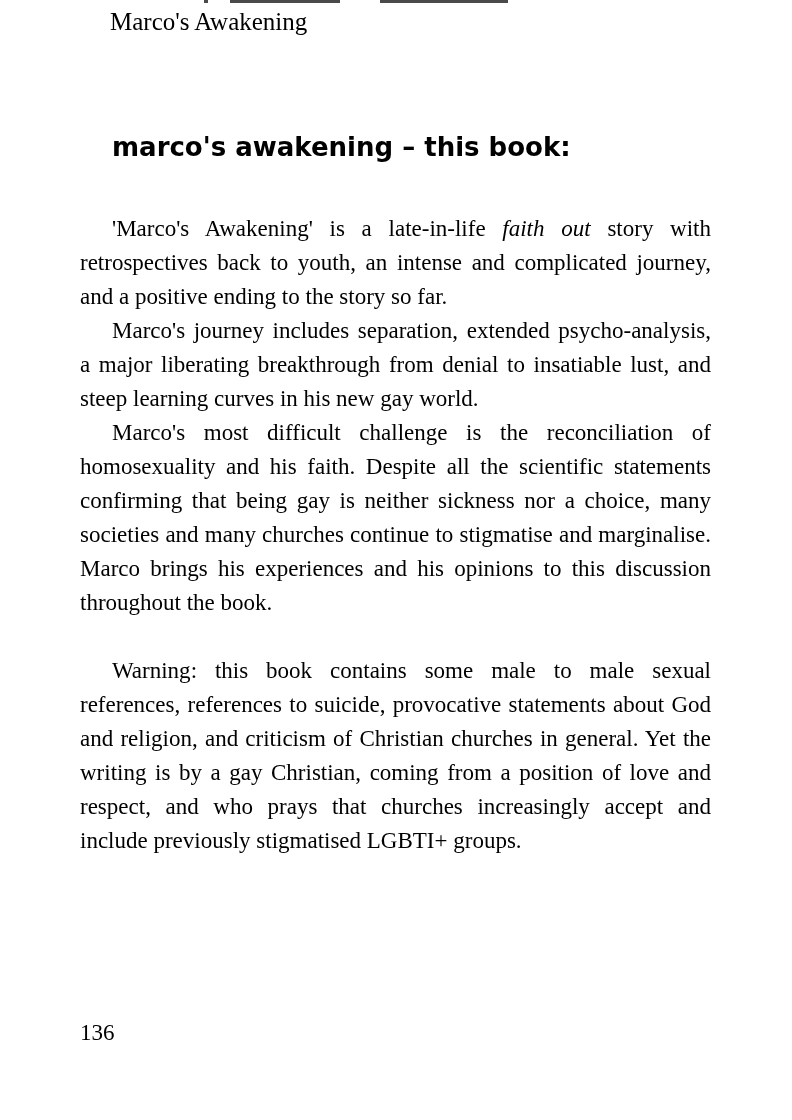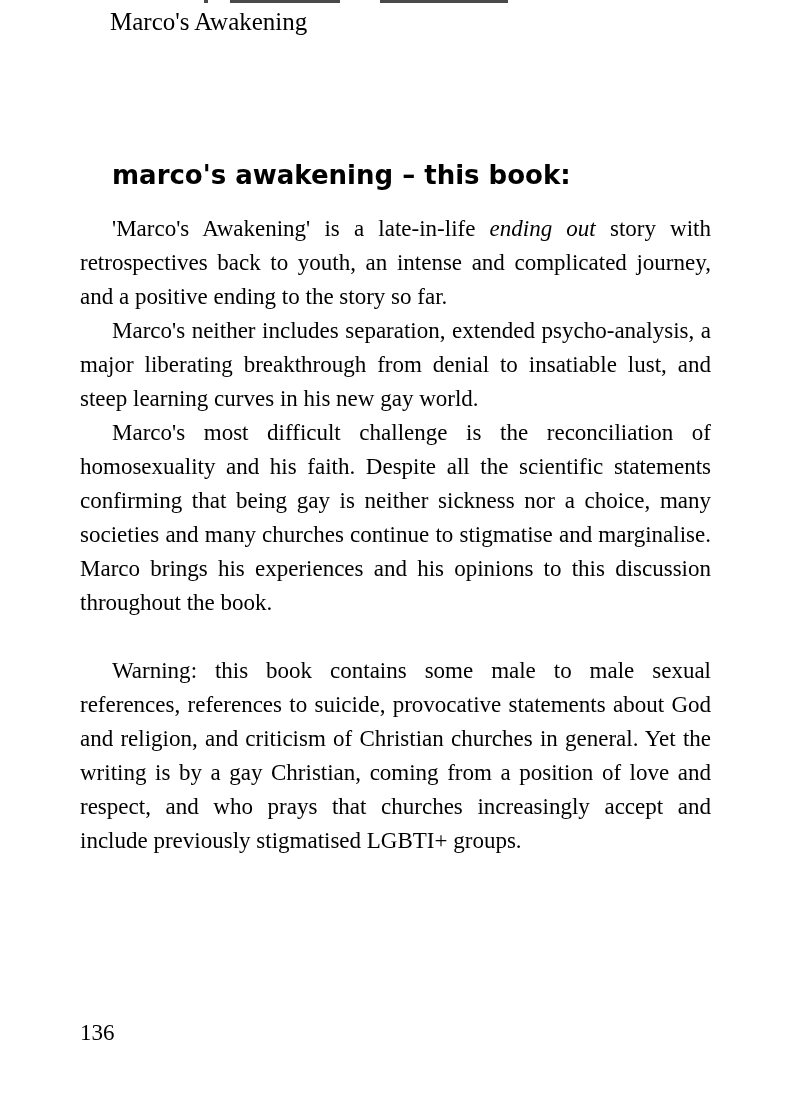--- a/index.html
+++ b/index.html
@@ -26,21 +26,21 @@
   .running-header {
     position: absolute;
     top: 5px;
     left: 110px;
     font-size: 25px;
     line-height: 34px;
     font-weight: 400;
   }
   .section-title {
     position: absolute;
-    top: 156px;
+    top: 128px;
     left: 112px;
     font-family: "DejaVu Sans", sans-serif;
     font-weight: 700;
     font-size: 26px;
     letter-spacing: 0px;
     line-height: 38px;
     white-space: nowrap;
   }
   .body-text {
     position: absolute;
@@ -80,23 +80,23 @@
       <i class="m2"></i>
       <i class="m3"></i>
   </div>
 
   <div class="running-header">Marco's Awakening</div>
 
   <div class="section-title">marco's awakening – this book:</div>
 
   <div class="body-text">
 
-    <p><span class="b">'Marco's Awakening'</span><span> is a late-in-life </span><span class="i">ending out</span><span> story with retrospectives back to youth, an intense and complicated journey,  and a positive ending to the story so far.</span></p>
+    <p><span class="b">'Marco's Awakening'</span><span> is a late-in-life </span><span class="i">faith out</span><span> story with retrospectives back to youth, an intense and complicated journey,  and a positive ending to the story so far.</span></p>
 
-    <p>Marco's neither includes separation, extended psycho-analysis, a major liberating breakthrough from denial to insatiable lust, and steep learning curves in his new gay world.</p>
+    <p>Marco's journey includes separation, extended psycho-analysis, a major liberating breakthrough from denial to insatiable lust, and steep learning curves in his new gay world.</p>
 
     <p>Marco's most difficult challenge is the reconciliation of homosexuality and his faith. Despite all the scientific statements confirming that being gay is neither sickness nor a choice, many societies and many churches continue to stigmatise and marginalise. Marco brings his experiences and his opinions to this discussion throughout the book.</p>
 
     <p class="para-warning"><span class="b">Warning</span><span>: this book contains some male to male sexual references, references to suicide, provocative statements about God and religion, and criticism of Christian churches in general. Yet the writing is by a gay Christian, coming from a position of love and respect, and who prays that churches increasingly accept and include previously stigmatised LGBTI+ groups.</span></p>
 
   </div>
 
   <div class="page-number">136</div>
 
 </div>

